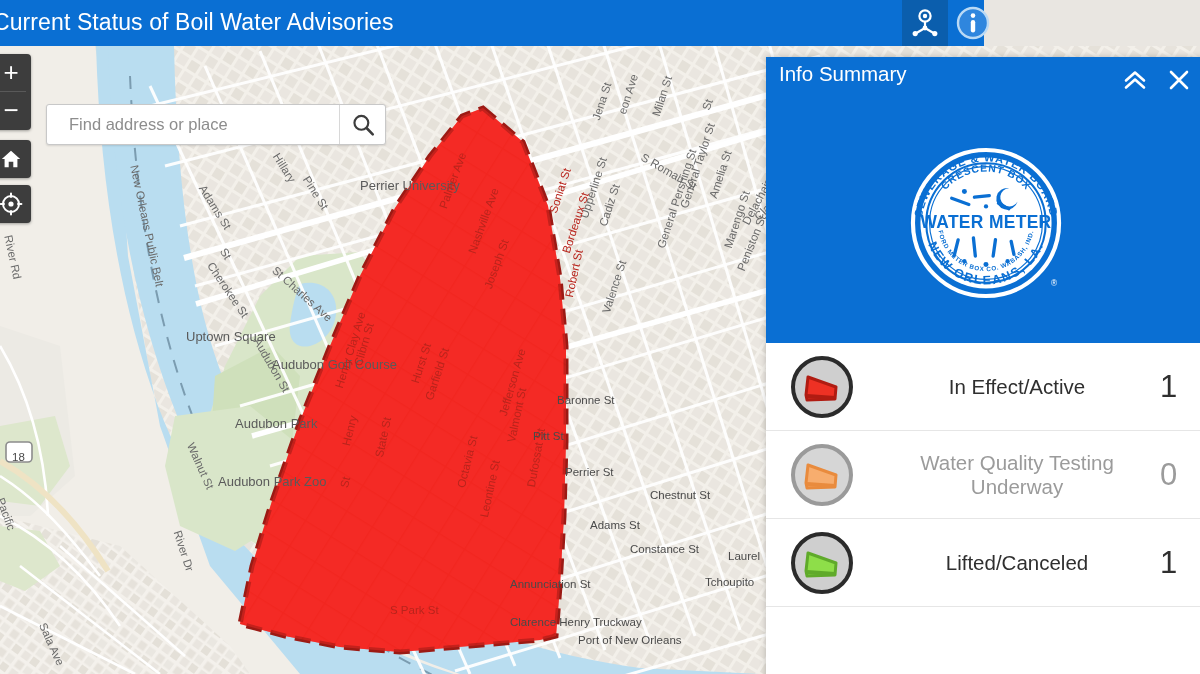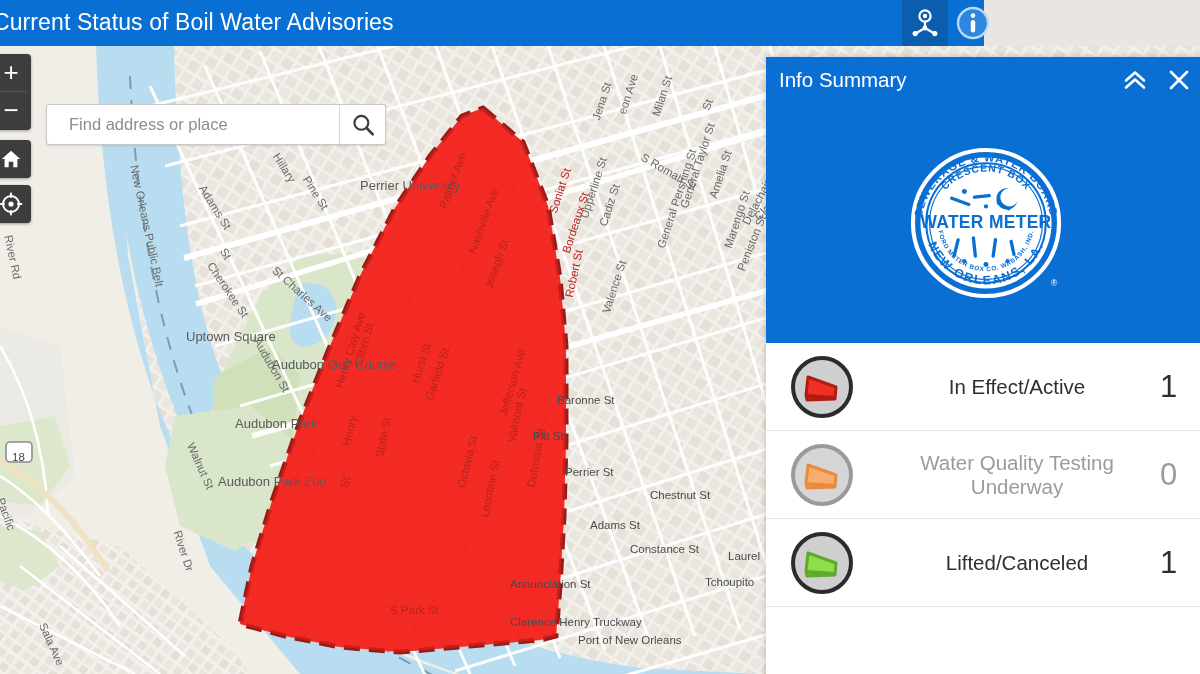--- a/index.html
+++ b/index.html
@@ -82,21 +82,21 @@
   
   #info-panel {
     position: absolute; left: 766px; top: 57px; width: 440px; height: 625px;
     background: #ffffff; z-index: 30;
     box-shadow: 0 0 6px rgba(0,0,0,.22);
   }
   #panel-header {
     position: relative; height: 46px; background: #0a6fd3;
   }
   #panel-title {
-    position: absolute; left: 13px; top: 11px;
+    position: absolute; left: 13px; top: 5px;
     font-size: 20.5px; color: #fff; font-weight: 400;
   }
   .panel-hdr-btn {
     position: absolute; top: 0; height: 46px; width: 38px;
     display: flex; align-items: center; justify-content: center; cursor: pointer;
   }
   #panel-collapse-btn { right: 52px; }
   #panel-close-btn { right: 8px; }
 
   

